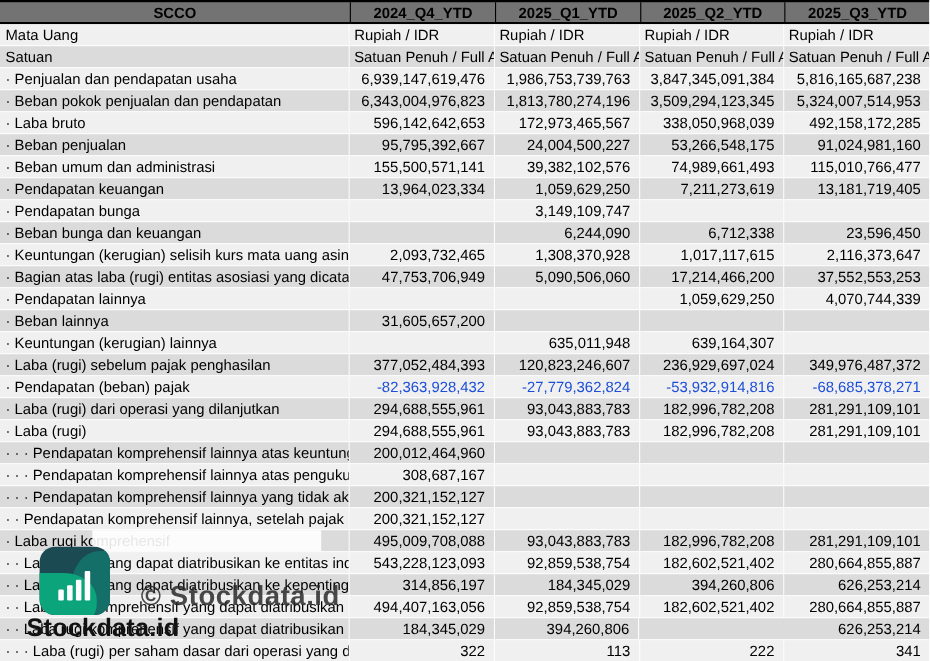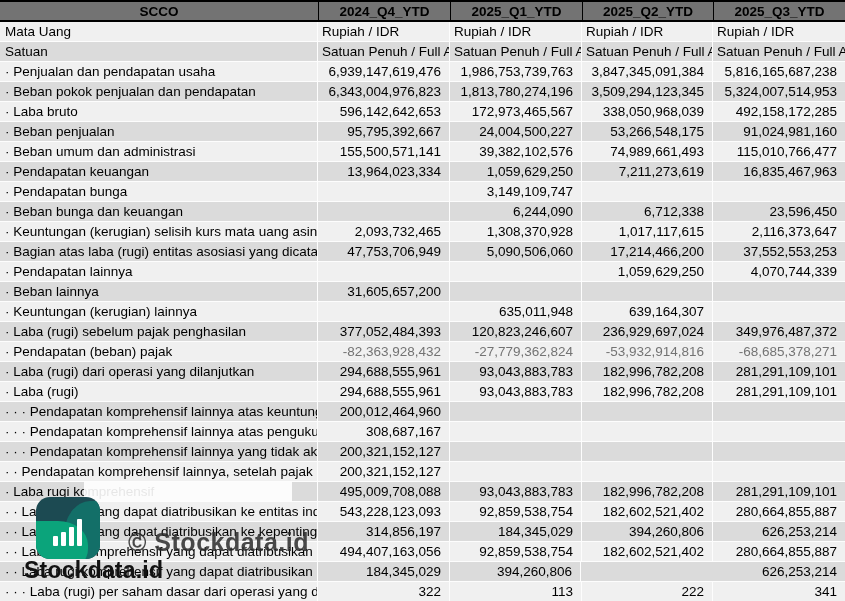--- a/index.html
+++ b/index.html
@@ -28,21 +28,21 @@
   .row:nth-child(odd)  .cell{background:#f0f0f0;}
   .row:nth-child(even) .cell{background:#dbdbdb;}
   .cell{
     box-sizing:border-box;height:20px;line-height:19px;font-size:13.5px;color:#000;
     white-space:nowrap;overflow:hidden;border-right:1px solid #fdfdfd;border-bottom:1px solid #fdfdfd;
   }
   .cell:last-child{border-right:none;}
   .label-cell{padding-left:5px;}
   .value-cell{text-align:right;padding-right:8px;}
   .meta-value-cell{text-align:left;padding-left:4px;}
-  .neg{color:#737373;text-align:right;}
+  .neg{color:#1d4ed8;text-align:right;}
 
   
   .wm-white-band{
     position:absolute;left:84px;top:482px;width:208px;height:19px;
     background:#fff;opacity:.9;pointer-events:none;
   }
   .wm-copyright{
     position:absolute;left:128px;top:528px;
     font-size:25px;font-weight:bold;color:rgba(42,42,42,.85);
     letter-spacing:.5px;pointer-events:none;
@@ -137,21 +137,21 @@
     <div class="cell c2 value-cell">39,382,102,576</div>
     <div class="cell c3 value-cell">74,989,661,493</div>
     <div class="cell c4 value-cell">115,010,766,477</div>
   </div>
 
   <div class="row">
     <div class="cell label-cell c0">· Pendapatan keuangan</div>
     <div class="cell c1 value-cell">13,964,023,334</div>
     <div class="cell c2 value-cell">1,059,629,250</div>
     <div class="cell c3 value-cell">7,211,273,619</div>
-    <div class="cell c4 value-cell">16,835,467,963</div>
+    <div class="cell c4 value-cell">13,181,719,405</div>
   </div>
 
   <div class="row">
     <div class="cell label-cell c0">· Pendapatan bunga</div>
     <div class="cell c1 value-cell"></div>
     <div class="cell c2 value-cell">3,149,109,747</div>
     <div class="cell c3 value-cell"></div>
     <div class="cell c4 value-cell"></div>
   </div>
 

